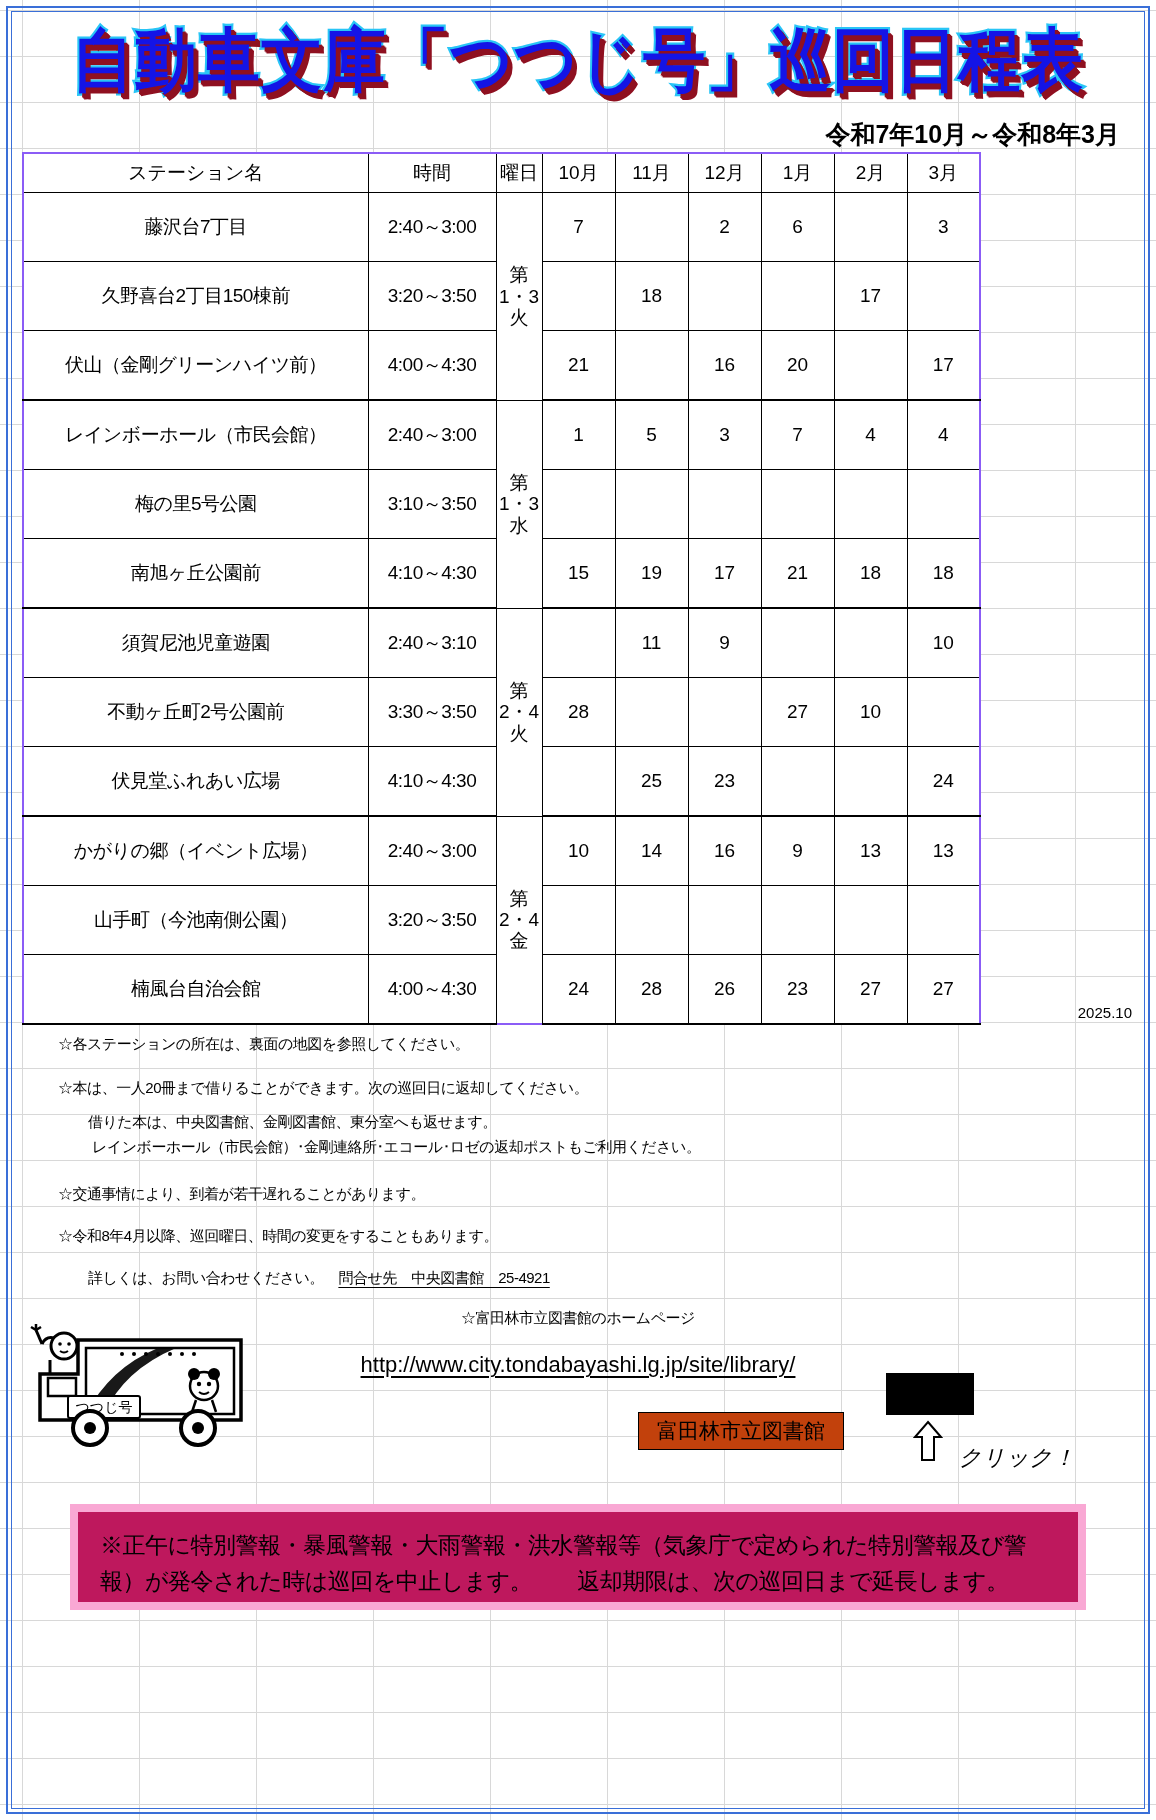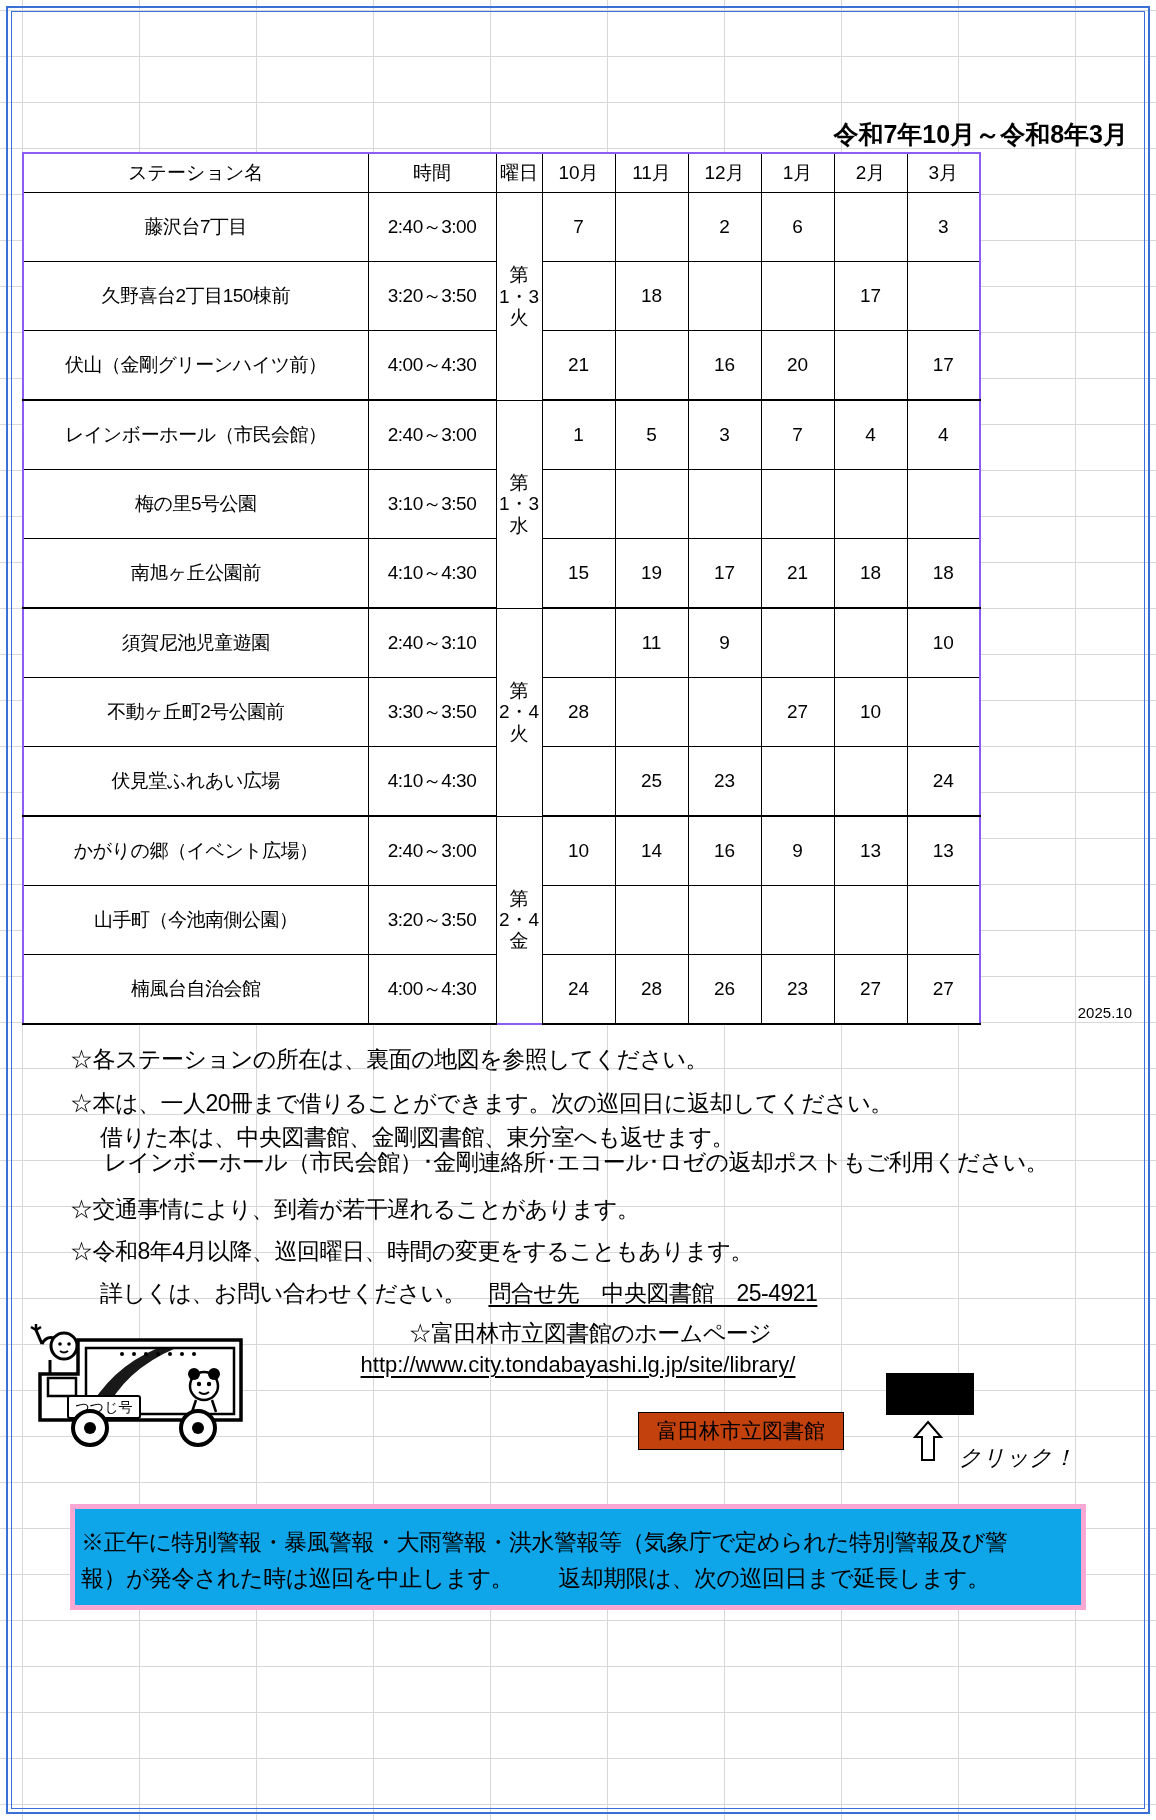--- a/index.html
+++ b/index.html
@@ -39,21 +39,21 @@
     text-shadow:
       5px 6px 0 #8f1020,
       4px 5px 0 #8f1020,
       3px 4px 0 #8f1020;
     white-space:nowrap;
     transform:scaleY(1.12);
   }
 
   
   .subtitle{
-    position:absolute;right:28px;top:118px;
+    position:absolute;right:36px;top:118px;
     font-size:25px;font-weight:bold;
     font-family:"Liberation Sans",sans-serif;
     letter-spacing:0px;
   }
 
   
   table.sched{
     position:absolute;left:22px;top:152px;
     width:958px;
     border-collapse:collapse;
@@ -103,25 +103,25 @@
 
   
   .datestamp{
     position:absolute;right:24px;top:1004px;
     font-size:15px;font-family:"Liberation Sans",sans-serif;
   }
 
   
   .notes{position:absolute;left:0;top:1030px;width:1156px;}
   .note{
-    font-size:23px;
+    font-size:15px;
     font-family:"Liberation Sans",sans-serif;
     letter-spacing:-0.5px;
     line-height:1.0;
-    margin:12px;
+    margin:0;
   }
   .n1{position:absolute;left:58px;top:6px;}
   .n2{position:absolute;left:58px;top:50px;}
   .n2b{position:absolute;left:88px;top:84px;}
   .n2c{position:absolute;left:92px;top:109px;}
   .n3{position:absolute;left:58px;top:156px;}
   .n4{position:absolute;left:58px;top:198px;}
   .n5{position:absolute;left:88px;top:240px;}
   .n5 .ul{text-decoration:underline;text-underline-offset:4px;}
   .n6{position:absolute;left:0;top:280px;width:1156px;text-align:center;}
@@ -149,23 +149,23 @@
   .click{
     position:absolute;left:959px;top:1443px;
     font-size:22px;font-family:"Liberation Serif",serif;font-style:italic;
     letter-spacing:1px;
   }
 
   
   .warnbox{
     position:absolute;left:70px;top:1504px;
     width:1016px;height:106px;
-    border:5px solid #f9a8d4;background:#0ea5e9;
+    border:8px solid #f9a8d4;background:#be185d;
     box-sizing:border-box;
-    padding:16px 22px 0 6px;
+    padding:16px 22px 0 22px;
   }
   .warn-line{
     font-size:23px;font-family:"Liberation Sans",sans-serif;
     letter-spacing:-0.5px;line-height:1.55;margin:0;
   }
 
   
   .truck{position:absolute;left:26px;top:1300px;width:262px;height:170px;}
 
   
@@ -184,20 +184,23 @@
     pointer-events:none;z-index:5;
   }
 </style>
 </head>
 <body>
 
 <div class="sheet-grid"></div>
 
 <div class="page">
 
+  <div class="title-wrap">
+    <span class="title">自動車文庫「つつじ号」巡回日程表</span>
+  </div>
 
   <div class="subtitle">令和7年10月～令和8年3月</div>
 
   <table class="sched">
     <colgroup>
       <col class="c-name">
         <col class="c-time">
         <col class="c-dow">
       <col class="c-mon">
         <col class="c-mon">

